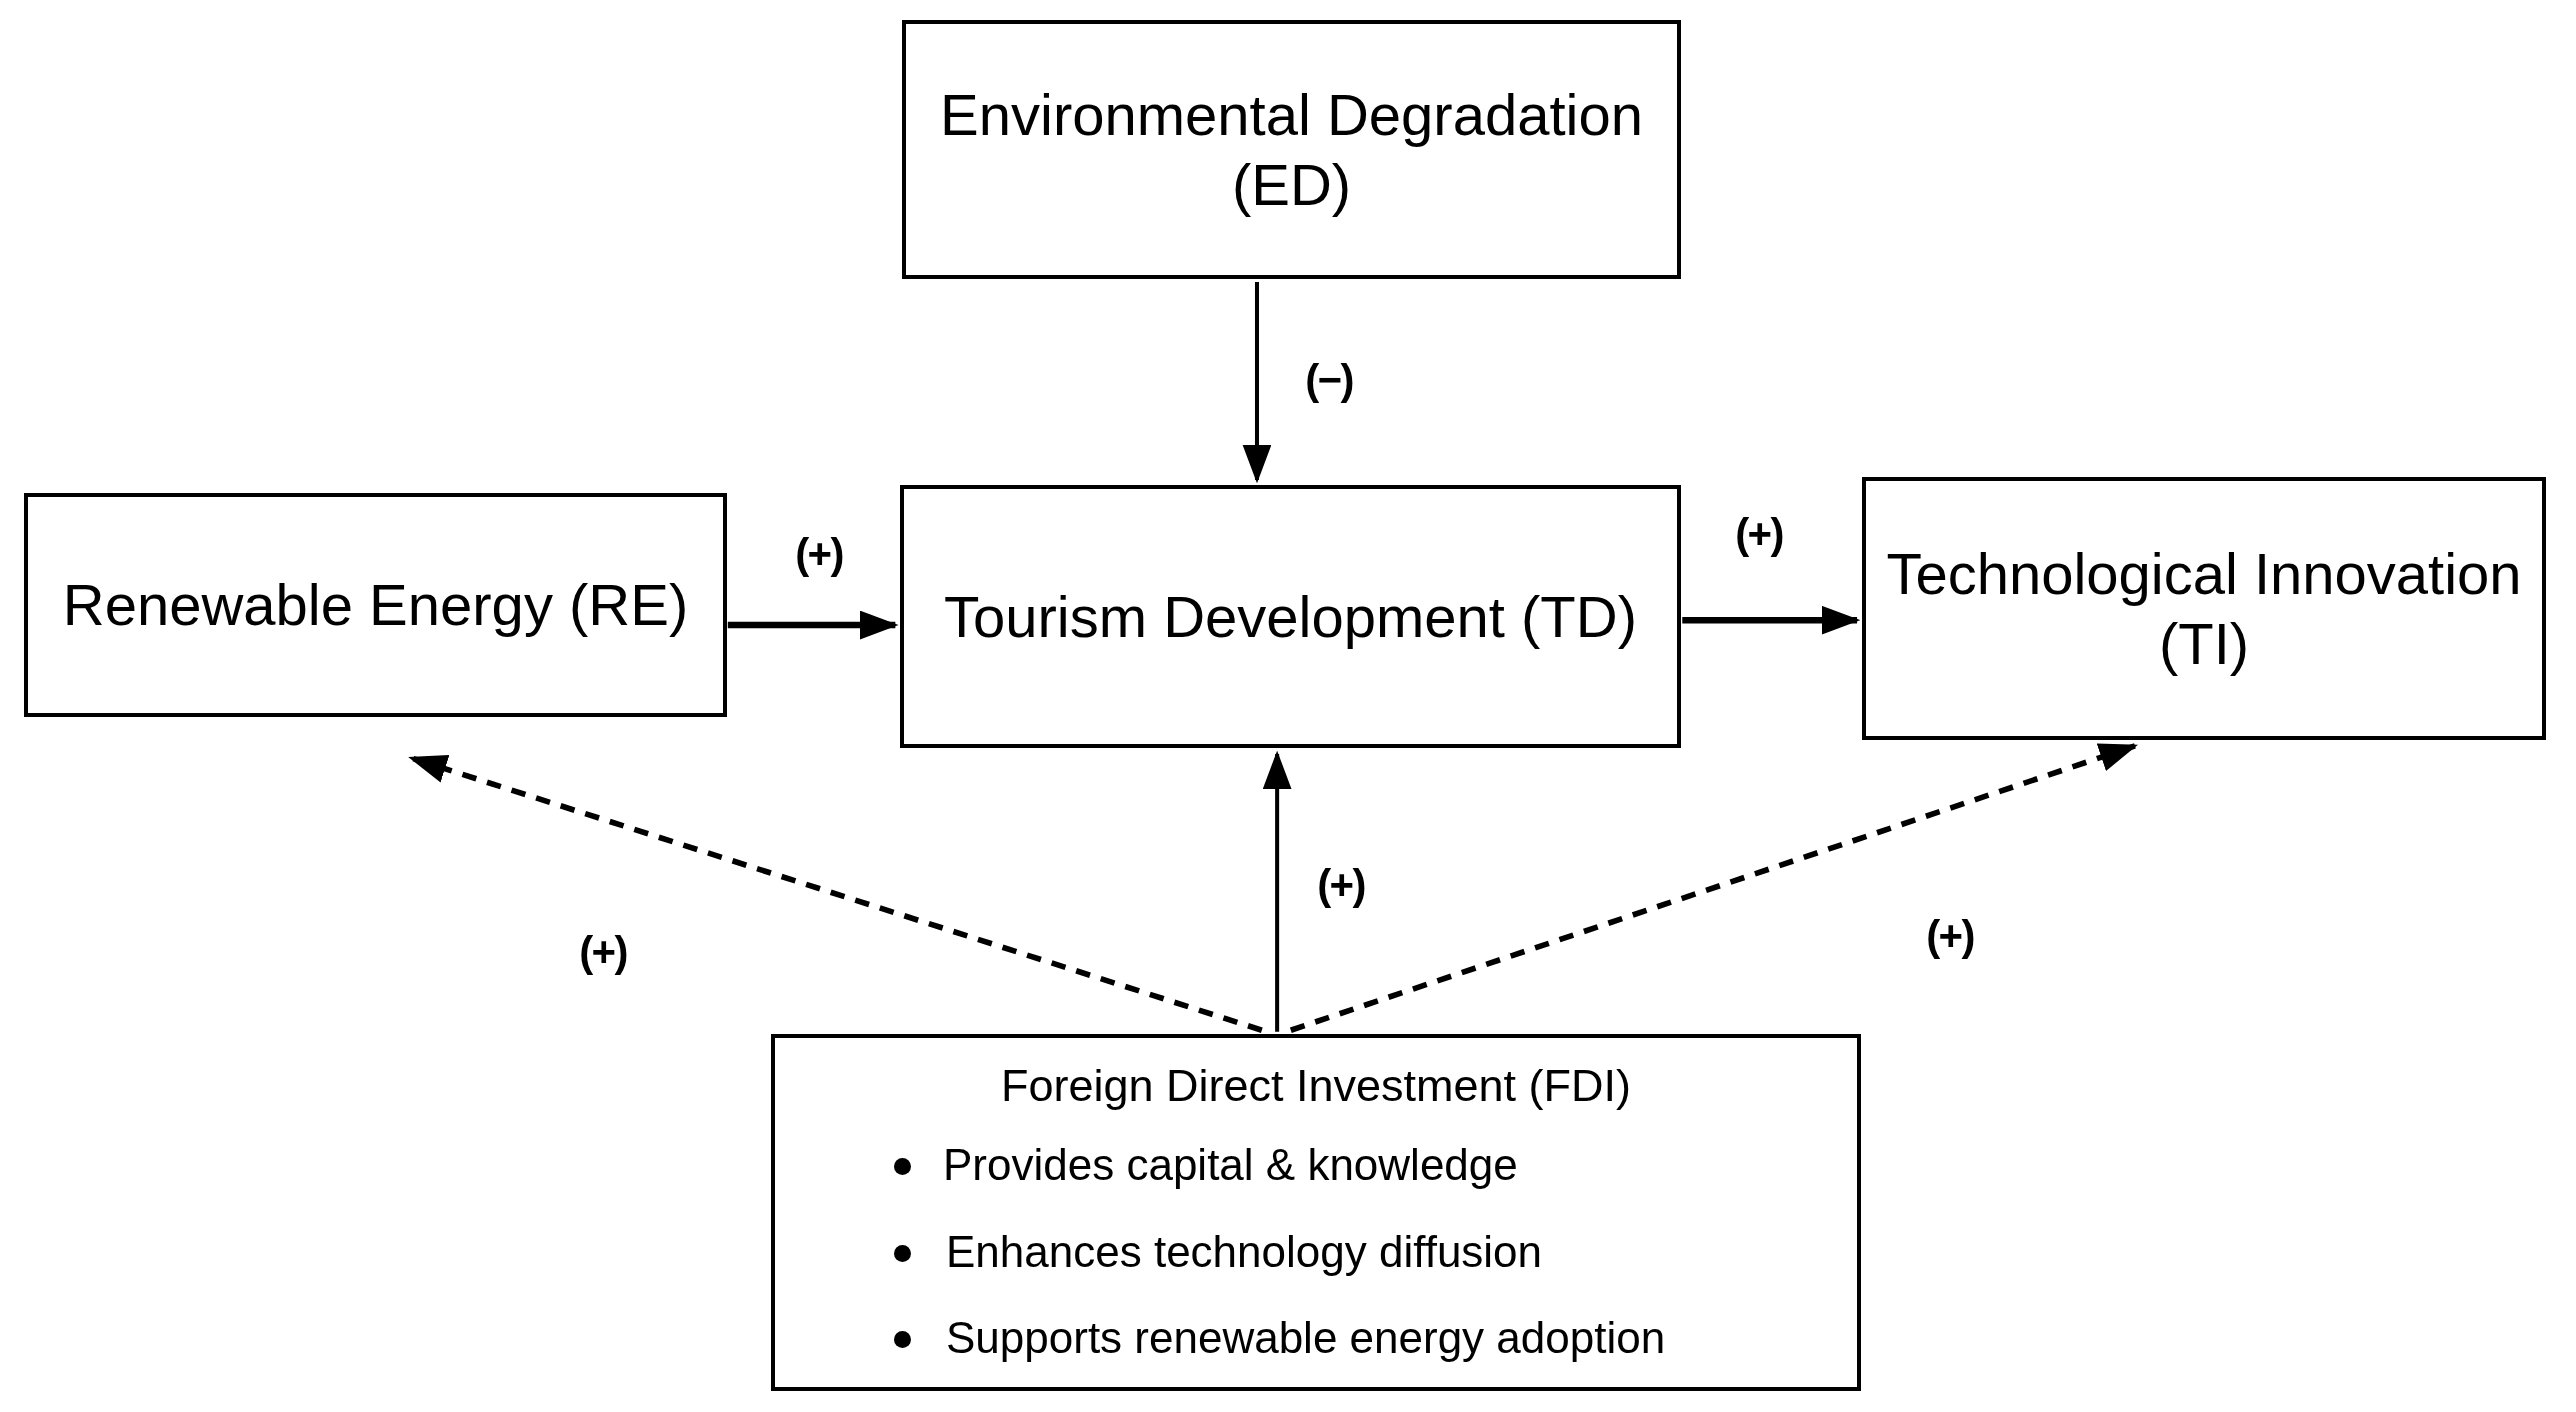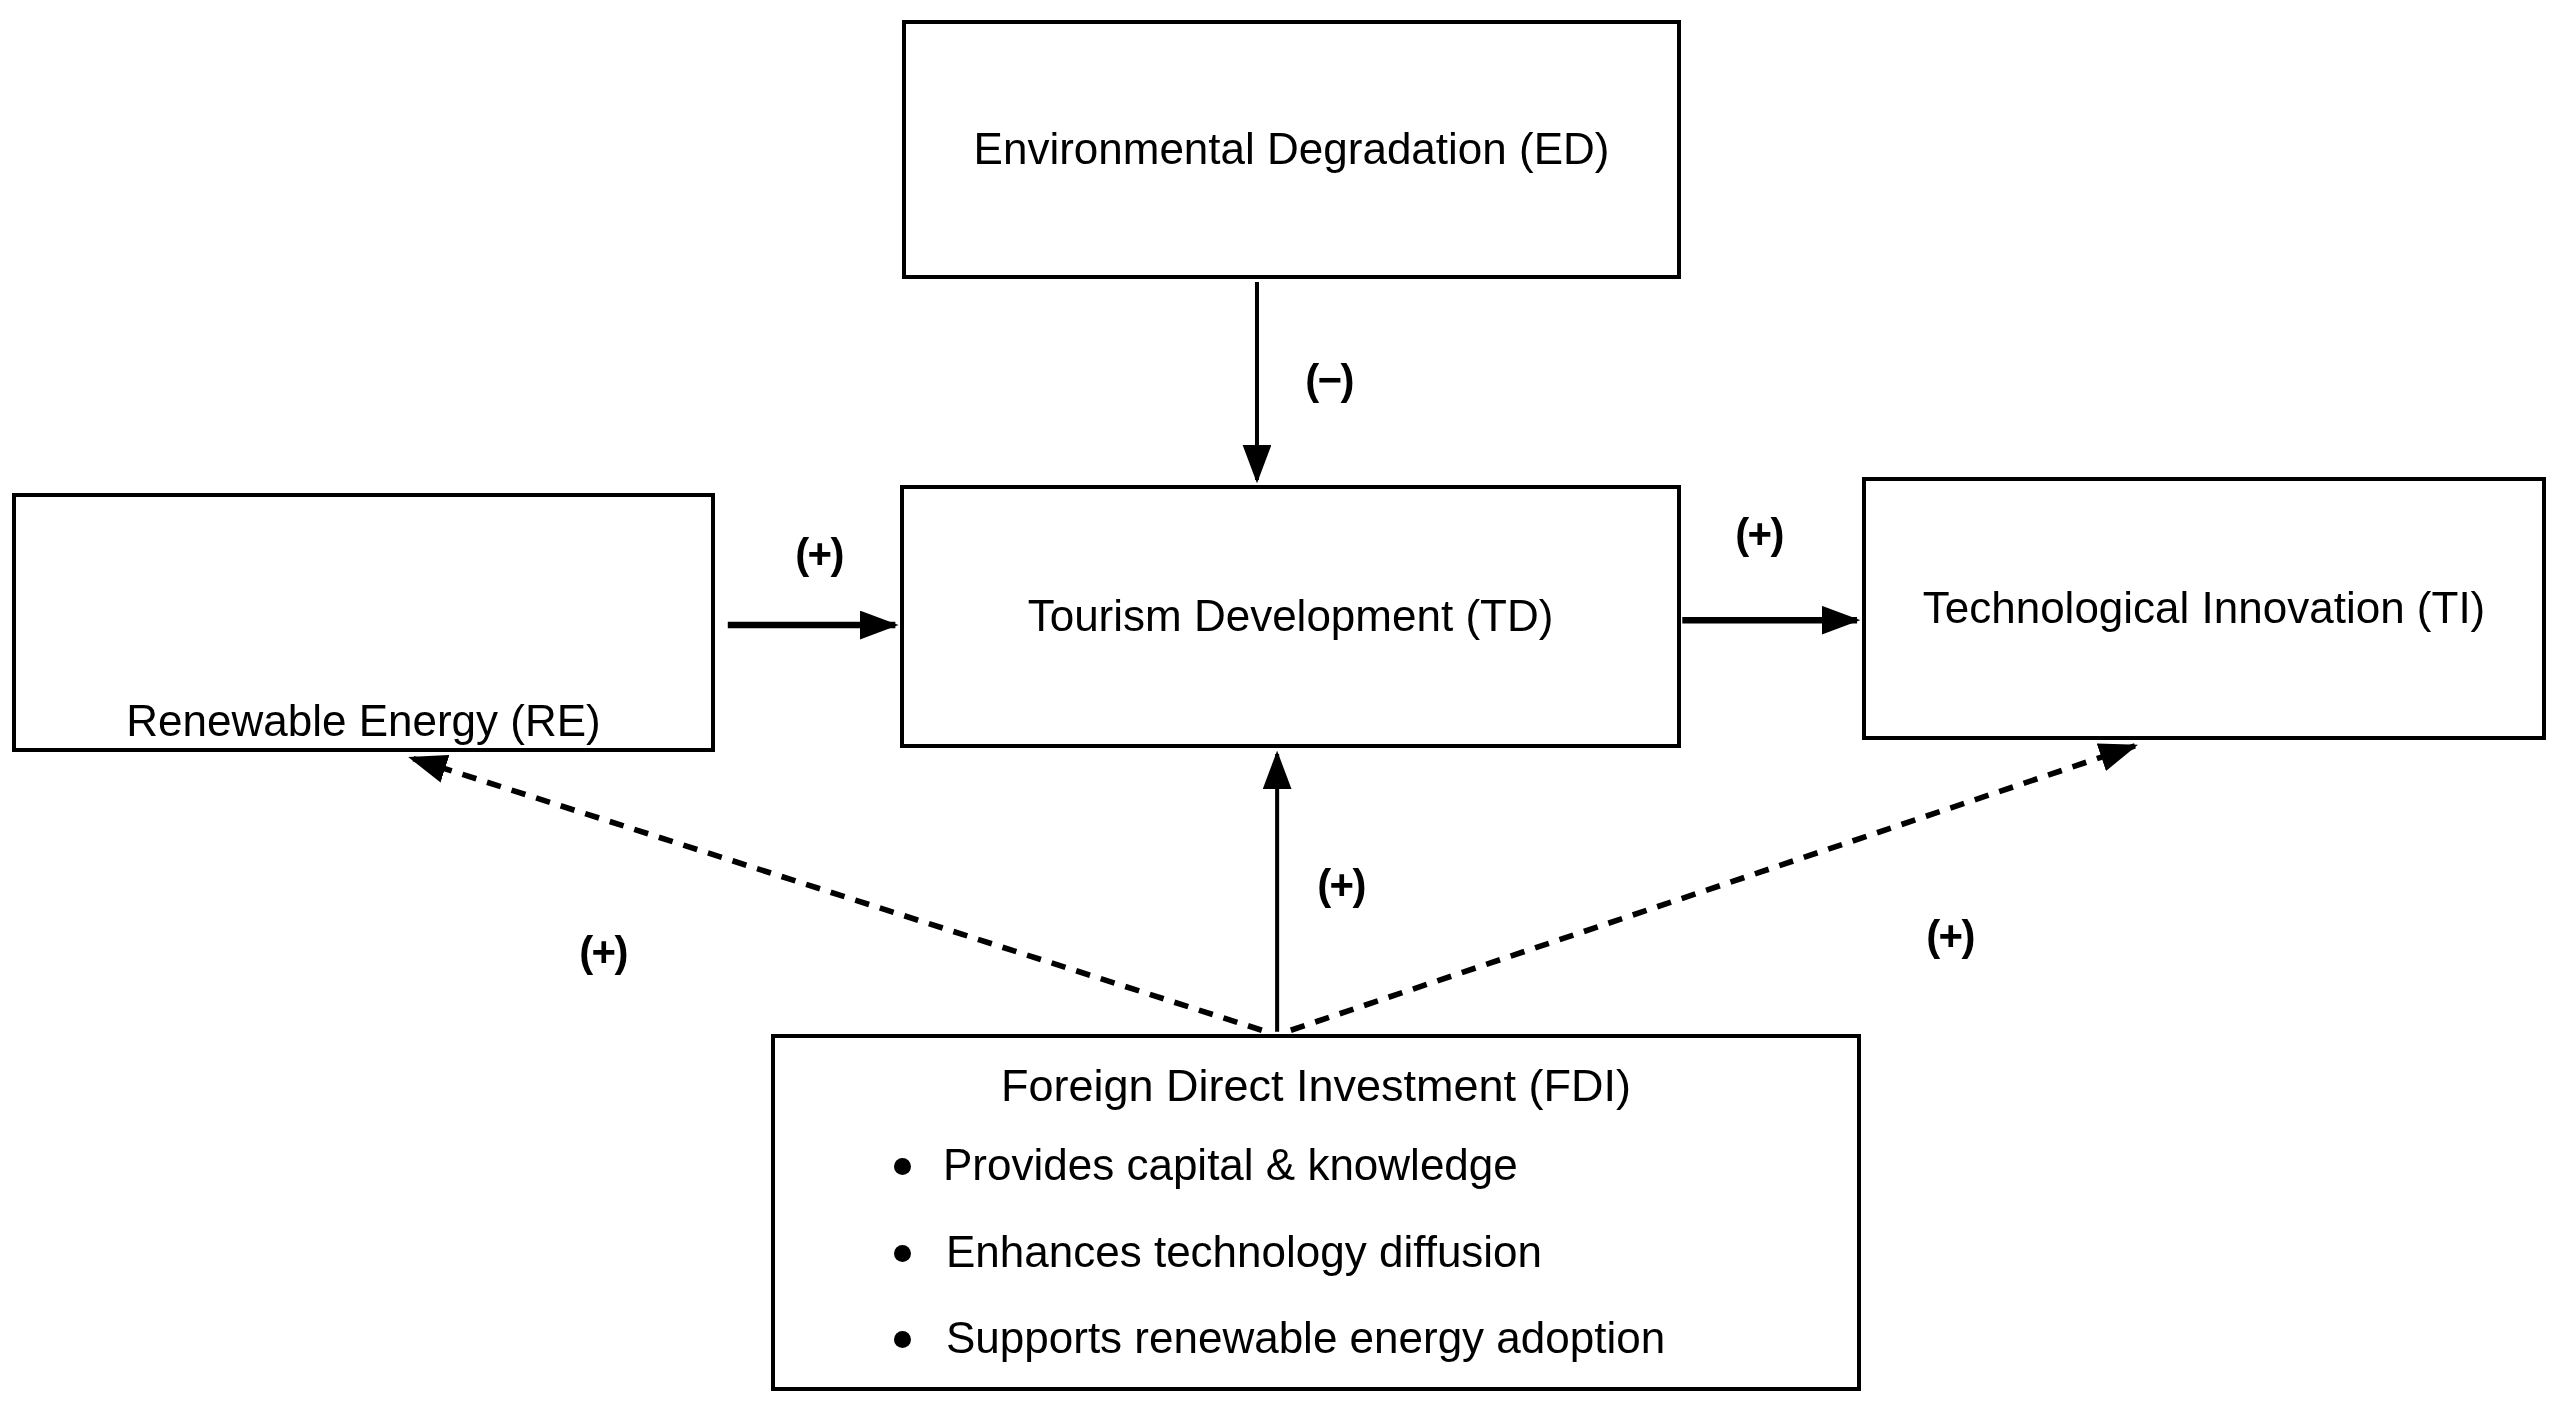--- a/index.html
+++ b/index.html
@@ -35,27 +35,27 @@
     position: absolute;
     box-sizing: border-box;
     border: 4.8px solid var(--line, #000000);
     background: #ffffff;
     display: flex;
     align-items: center;
     justify-content: center;
     text-align: center;
   }
   .node-label {
-    font-size: 44px;
+    font-size: 58px;
     font-weight: 400;
     line-height: 1.2;
     letter-spacing: 0px;
   }
   .box-ed { left: 902px; top: 20px;  width: 779px; height: 259px; }
-  .box-re { left: 12px;   top: 493px; width: 703px; height: 259px; align-items: flex-end; }
+  .box-re { left: 24px;   top: 493px; width: 703px; height: 224px; }
   .box-td { left: 900px; top: 485px; width: 781px; height: 263px; }
   .box-ti { left: 1862px; top: 477px; width: 684px; height: 263px; }
 
   .box-fdi {
     left: 771px; top: 1034px; width: 1090px; height: 357px;
     display: block;
   }
   .fdi-inner {
     padding: 19.3px 24px 16px 24px;
   }

